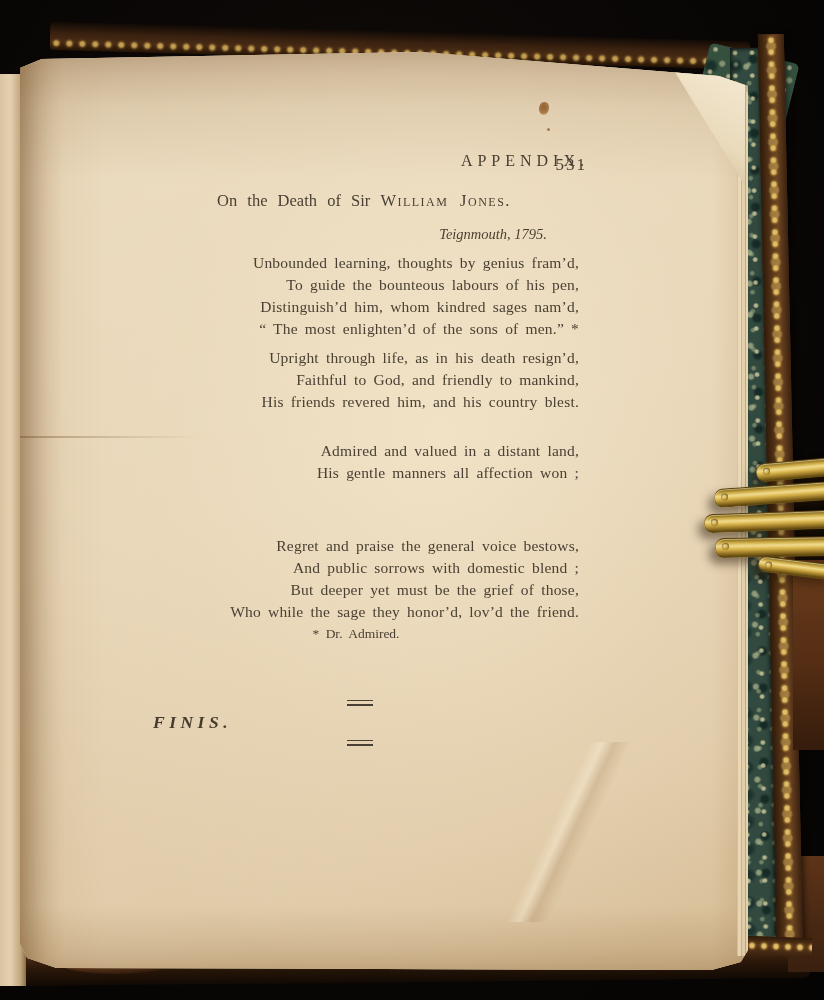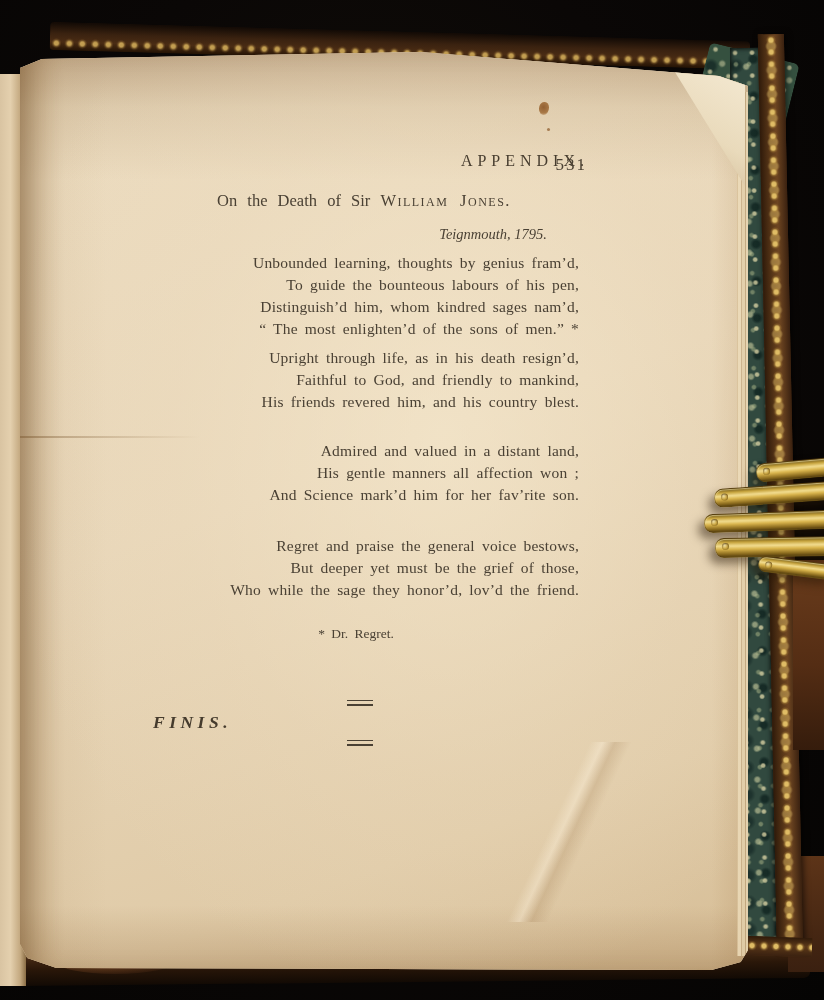--- a/index.html
+++ b/index.html
@@ -178,30 +178,30 @@
 
       <div class="stanza s2">
         <div class="poem-line">Upright through life, as in his death resign’d,</div>
         <div class="poem-line">Faithful to God, and friendly to mankind,</div>
         <div class="poem-line">His friends revered him, and his country blest.</div>
       </div>
 
       <div class="stanza s3">
         <div class="poem-line">Admired and valued in a distant land,</div>
         <div class="poem-line">His gentle manners all affection won ;</div>
-        <div class="poem-line">And Science mark’d him for her fav’rite son.</div>
       </div>
 
       <div class="stanza s4">
         <div class="poem-line">Regret and praise the general voice bestows,</div>
+        <div class="poem-line">And public sorrows with domestic blend ;</div>
         <div class="poem-line">But deeper yet must be the grief of those,</div>
         <div class="poem-line">Who while the sage they honor’d, lov’d the friend.</div>
       </div>
 
-      <div class="footnote">* Dr. Regret.</div>
+      <div class="footnote">* Dr. Admired.</div>
 
       <div class="finis-group">
         <div class="double-rule"></div>
         <div class="finis-label">FINIS.</div>
         <div class="double-rule"></div>
       </div>
     </div>
   </div>
 
   <div class="clasp">

